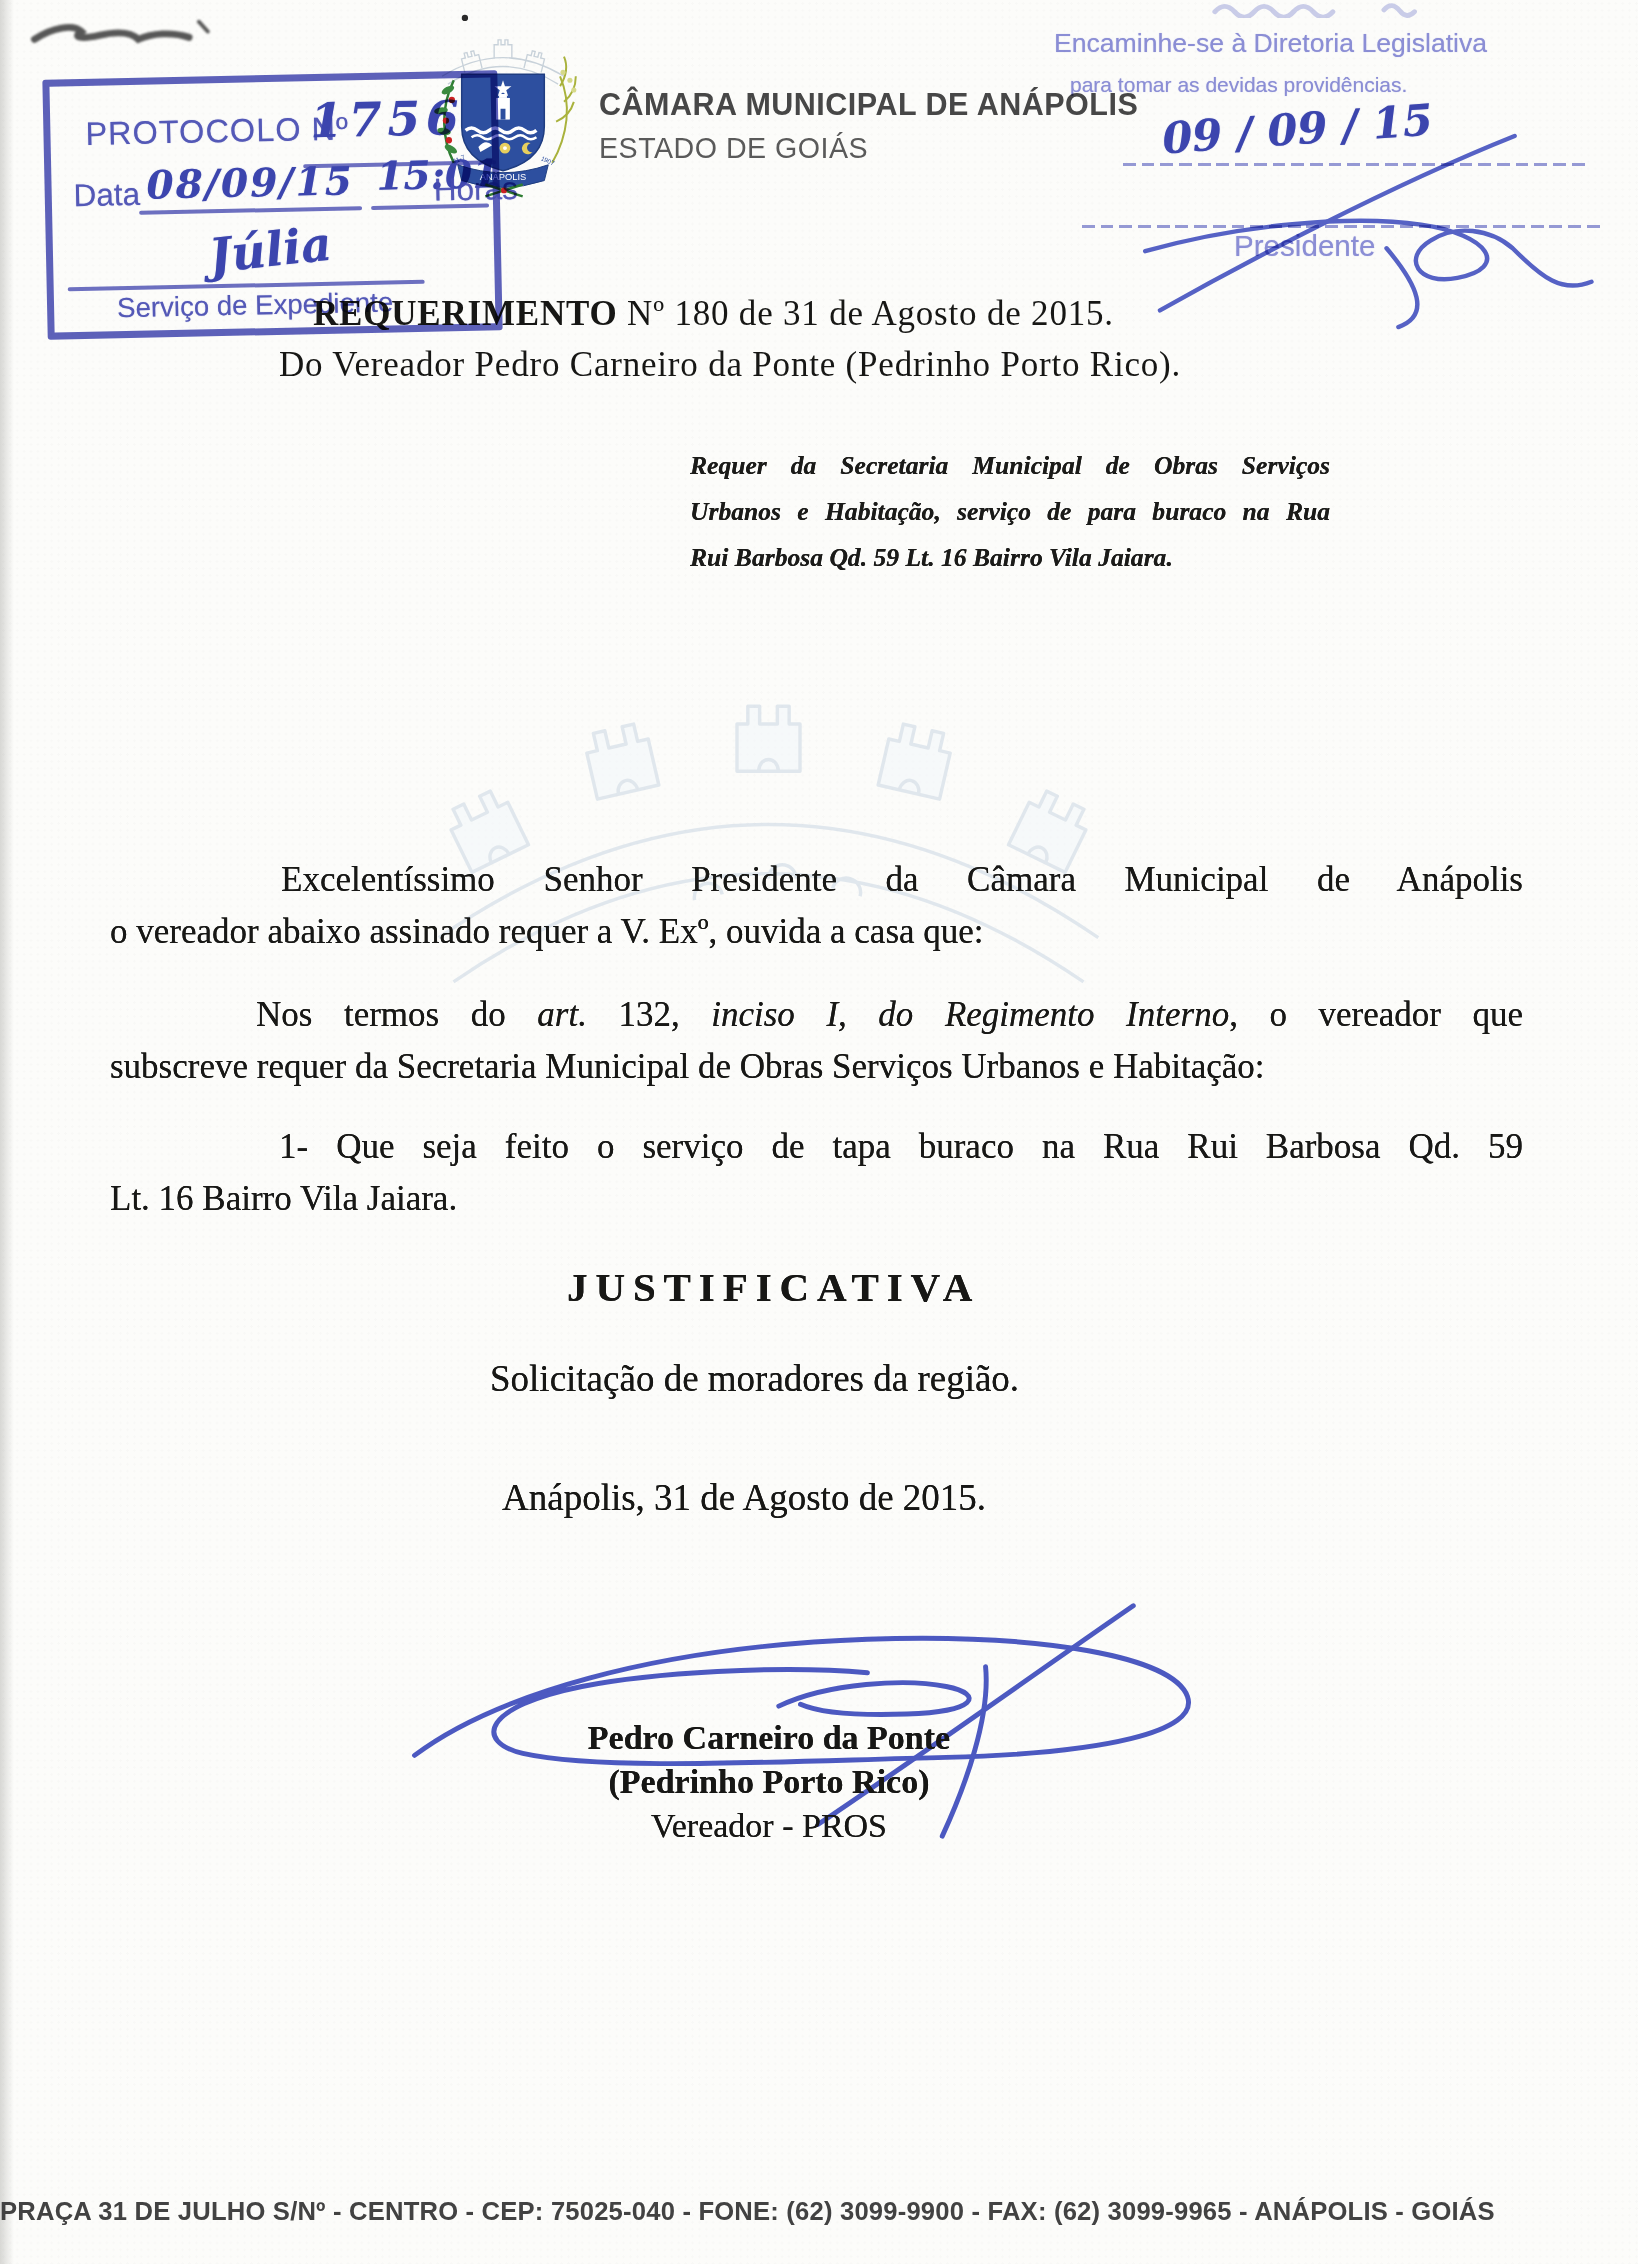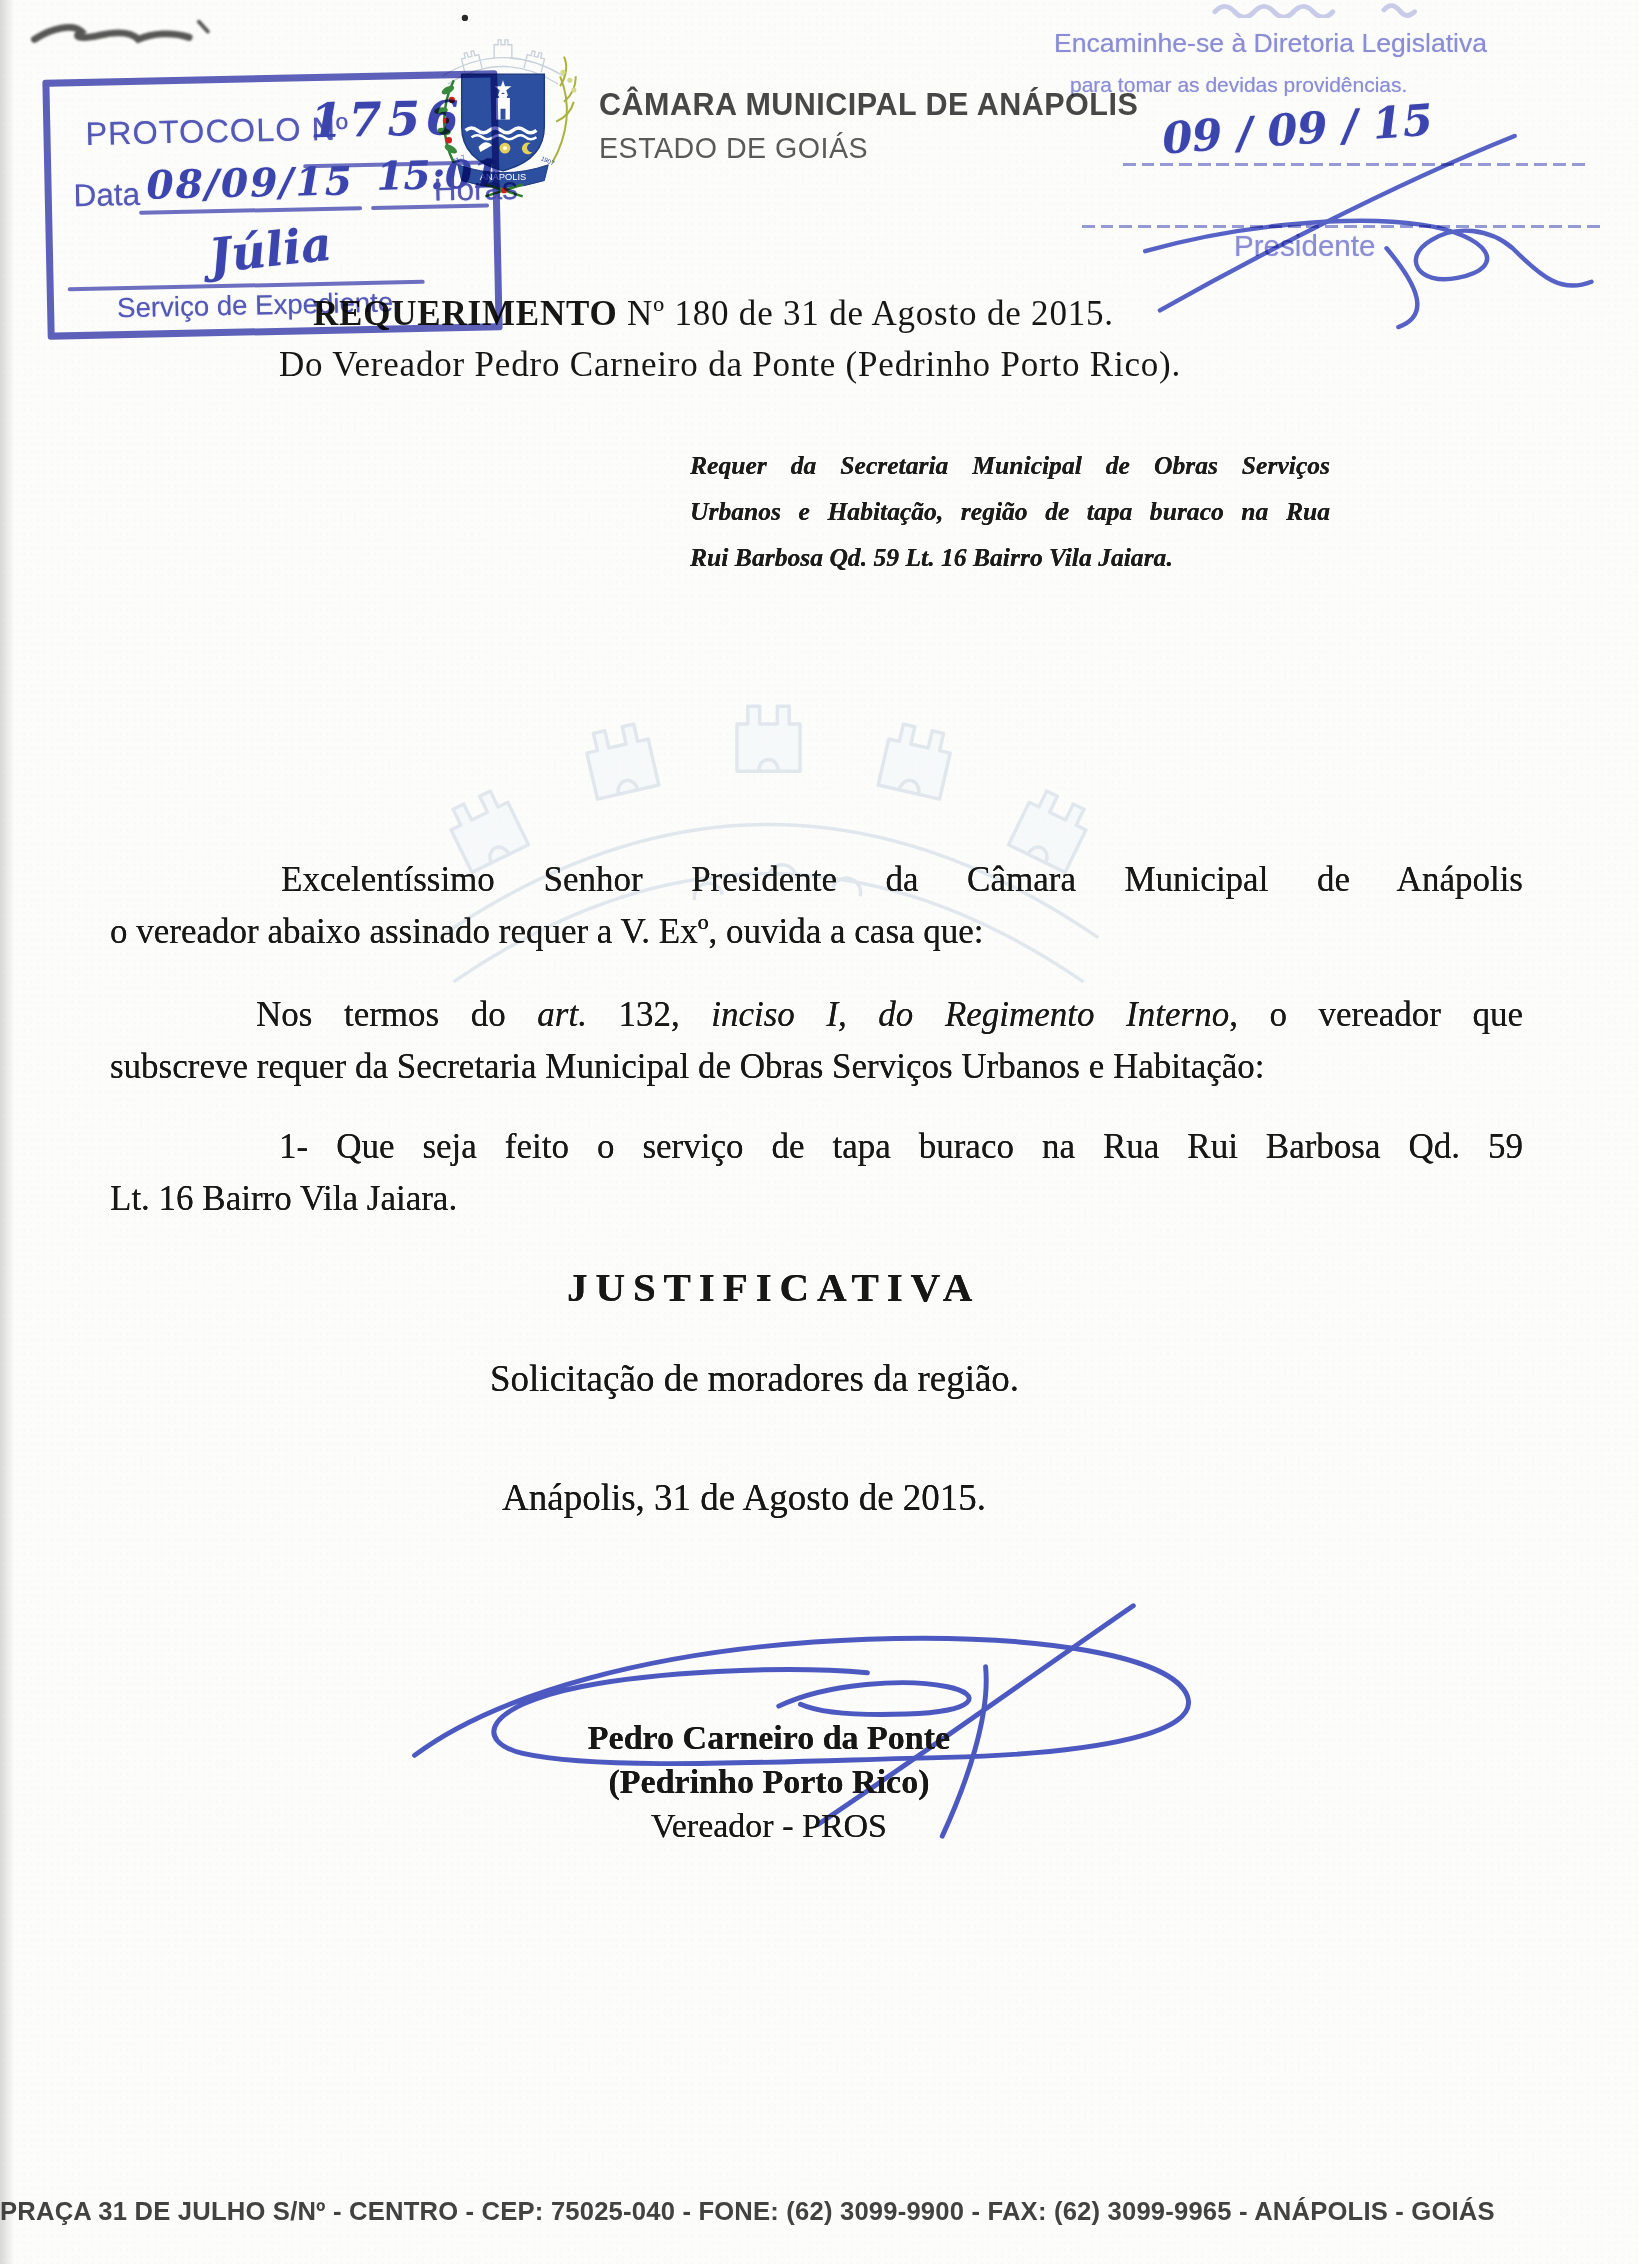--- a/index.html
+++ b/index.html
@@ -173,21 +173,21 @@
     <div class="ink nowrap" style="left:156px;top:140px;font-size:47px;transform:rotate(-5deg);">Júlia</div>
     <div class="u" style="left:13.8px;top:201px;width:357px;"></div>
     <div class="stamp-text nowrap" style="left:63px;top:207px;font-size:27.6px;">Serviço de Expediente</div>
   </div>
 
   <div class="abs doc-title nowrap" style="left:313px;top:288px;"><b>REQUERIMENTO</b><span> Nº 180 de 31 de Agosto de 2015.</span></div>
   <div class="abs doc-title nowrap" style="left:279px;top:339px;">Do Vereador Pedro Carneiro da Ponte (Pedrinho Porto Rico).</div>
 
   <div class="abs ementa">
     <div class="stretch">Requer da Secretaria Municipal de Obras Serviços</div>
-    <div class="stretch">Urbanos e Habitação, região de tapa buraco na Rua</div>
+    <div class="stretch">Urbanos e Habitação, serviço de para buraco na Rua</div>
     <div class="nowrap">Rui Barbosa Qd. 59 Lt. 16  Bairro Vila Jaiara.</div>
   </div>
 
   <div class="abs para body-text" style="top:818px;margin-top:36px;">
     <div class="stretch" style="padding-left:171px;">Excelentíssimo Senhor Presidente da Câmara Municipal de Anápolis</div>
     <div class="nowrap">o vereador abaixo assinado requer a V. Exº, ouvida a casa que:</div>
   </div>
 
   <div class="abs para body-text" style="top:989px;">
     <div class="stretch" style="padding-left:146px;"><span>Nos termos do </span><i>art.</i><span> 132, </span><i>inciso I, do Regimento Interno</i><span>, o vereador que</span></div>

